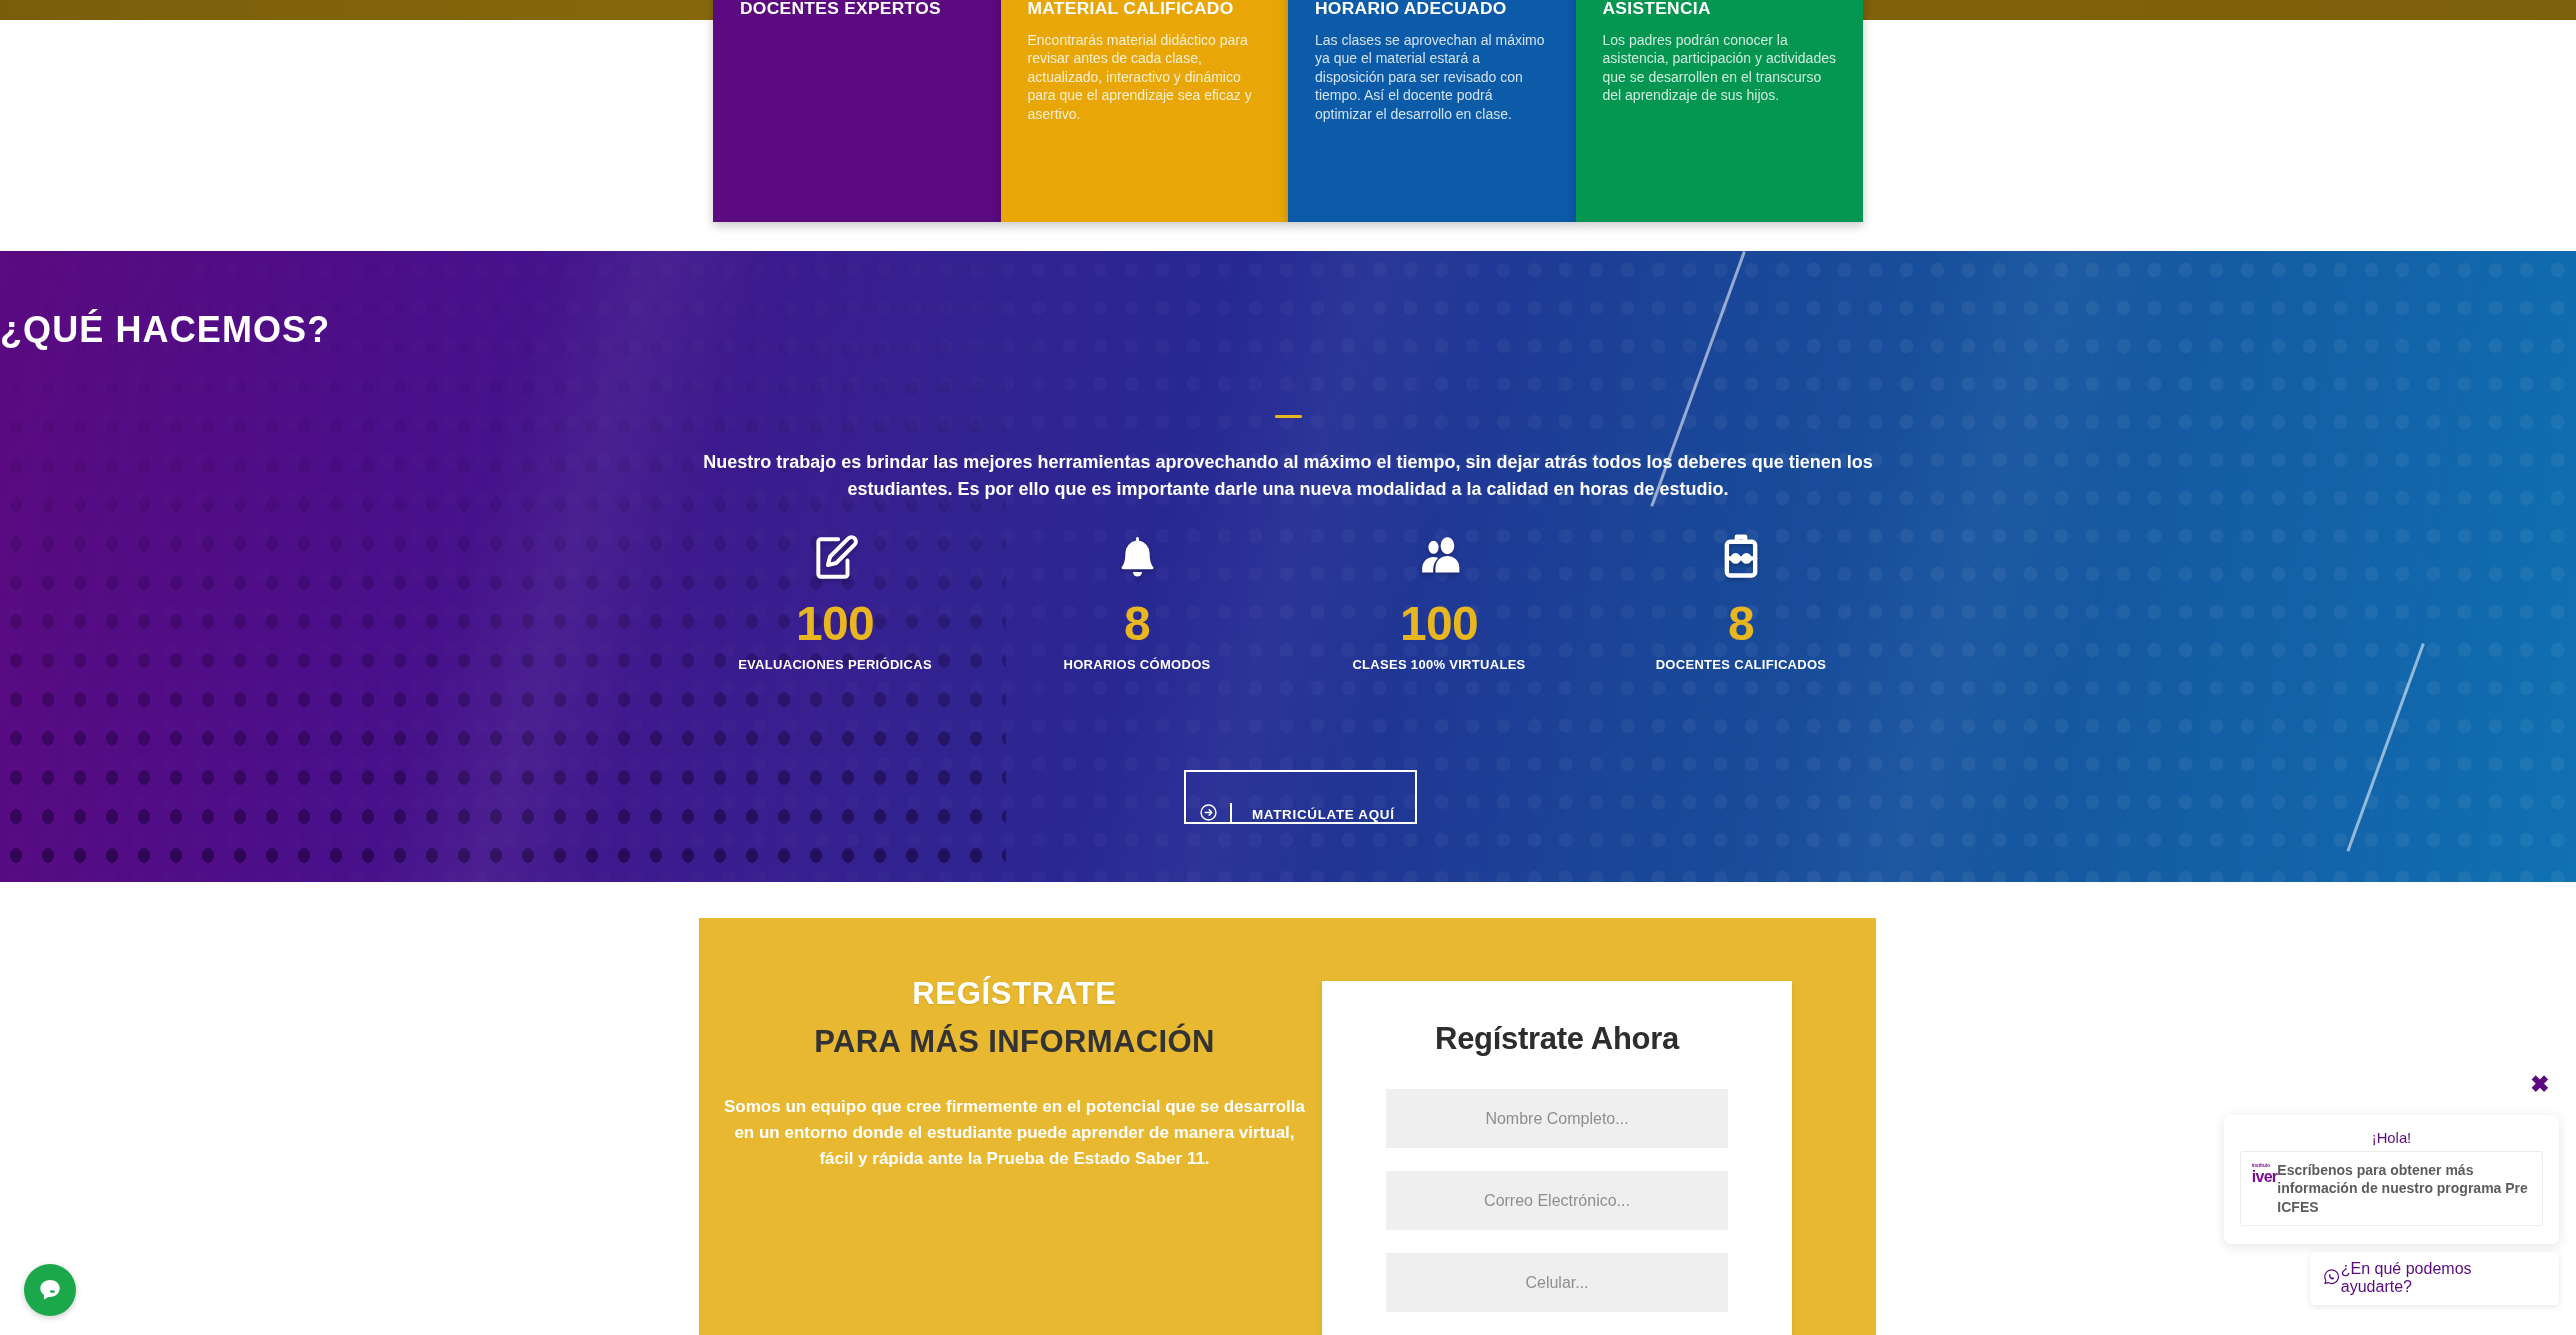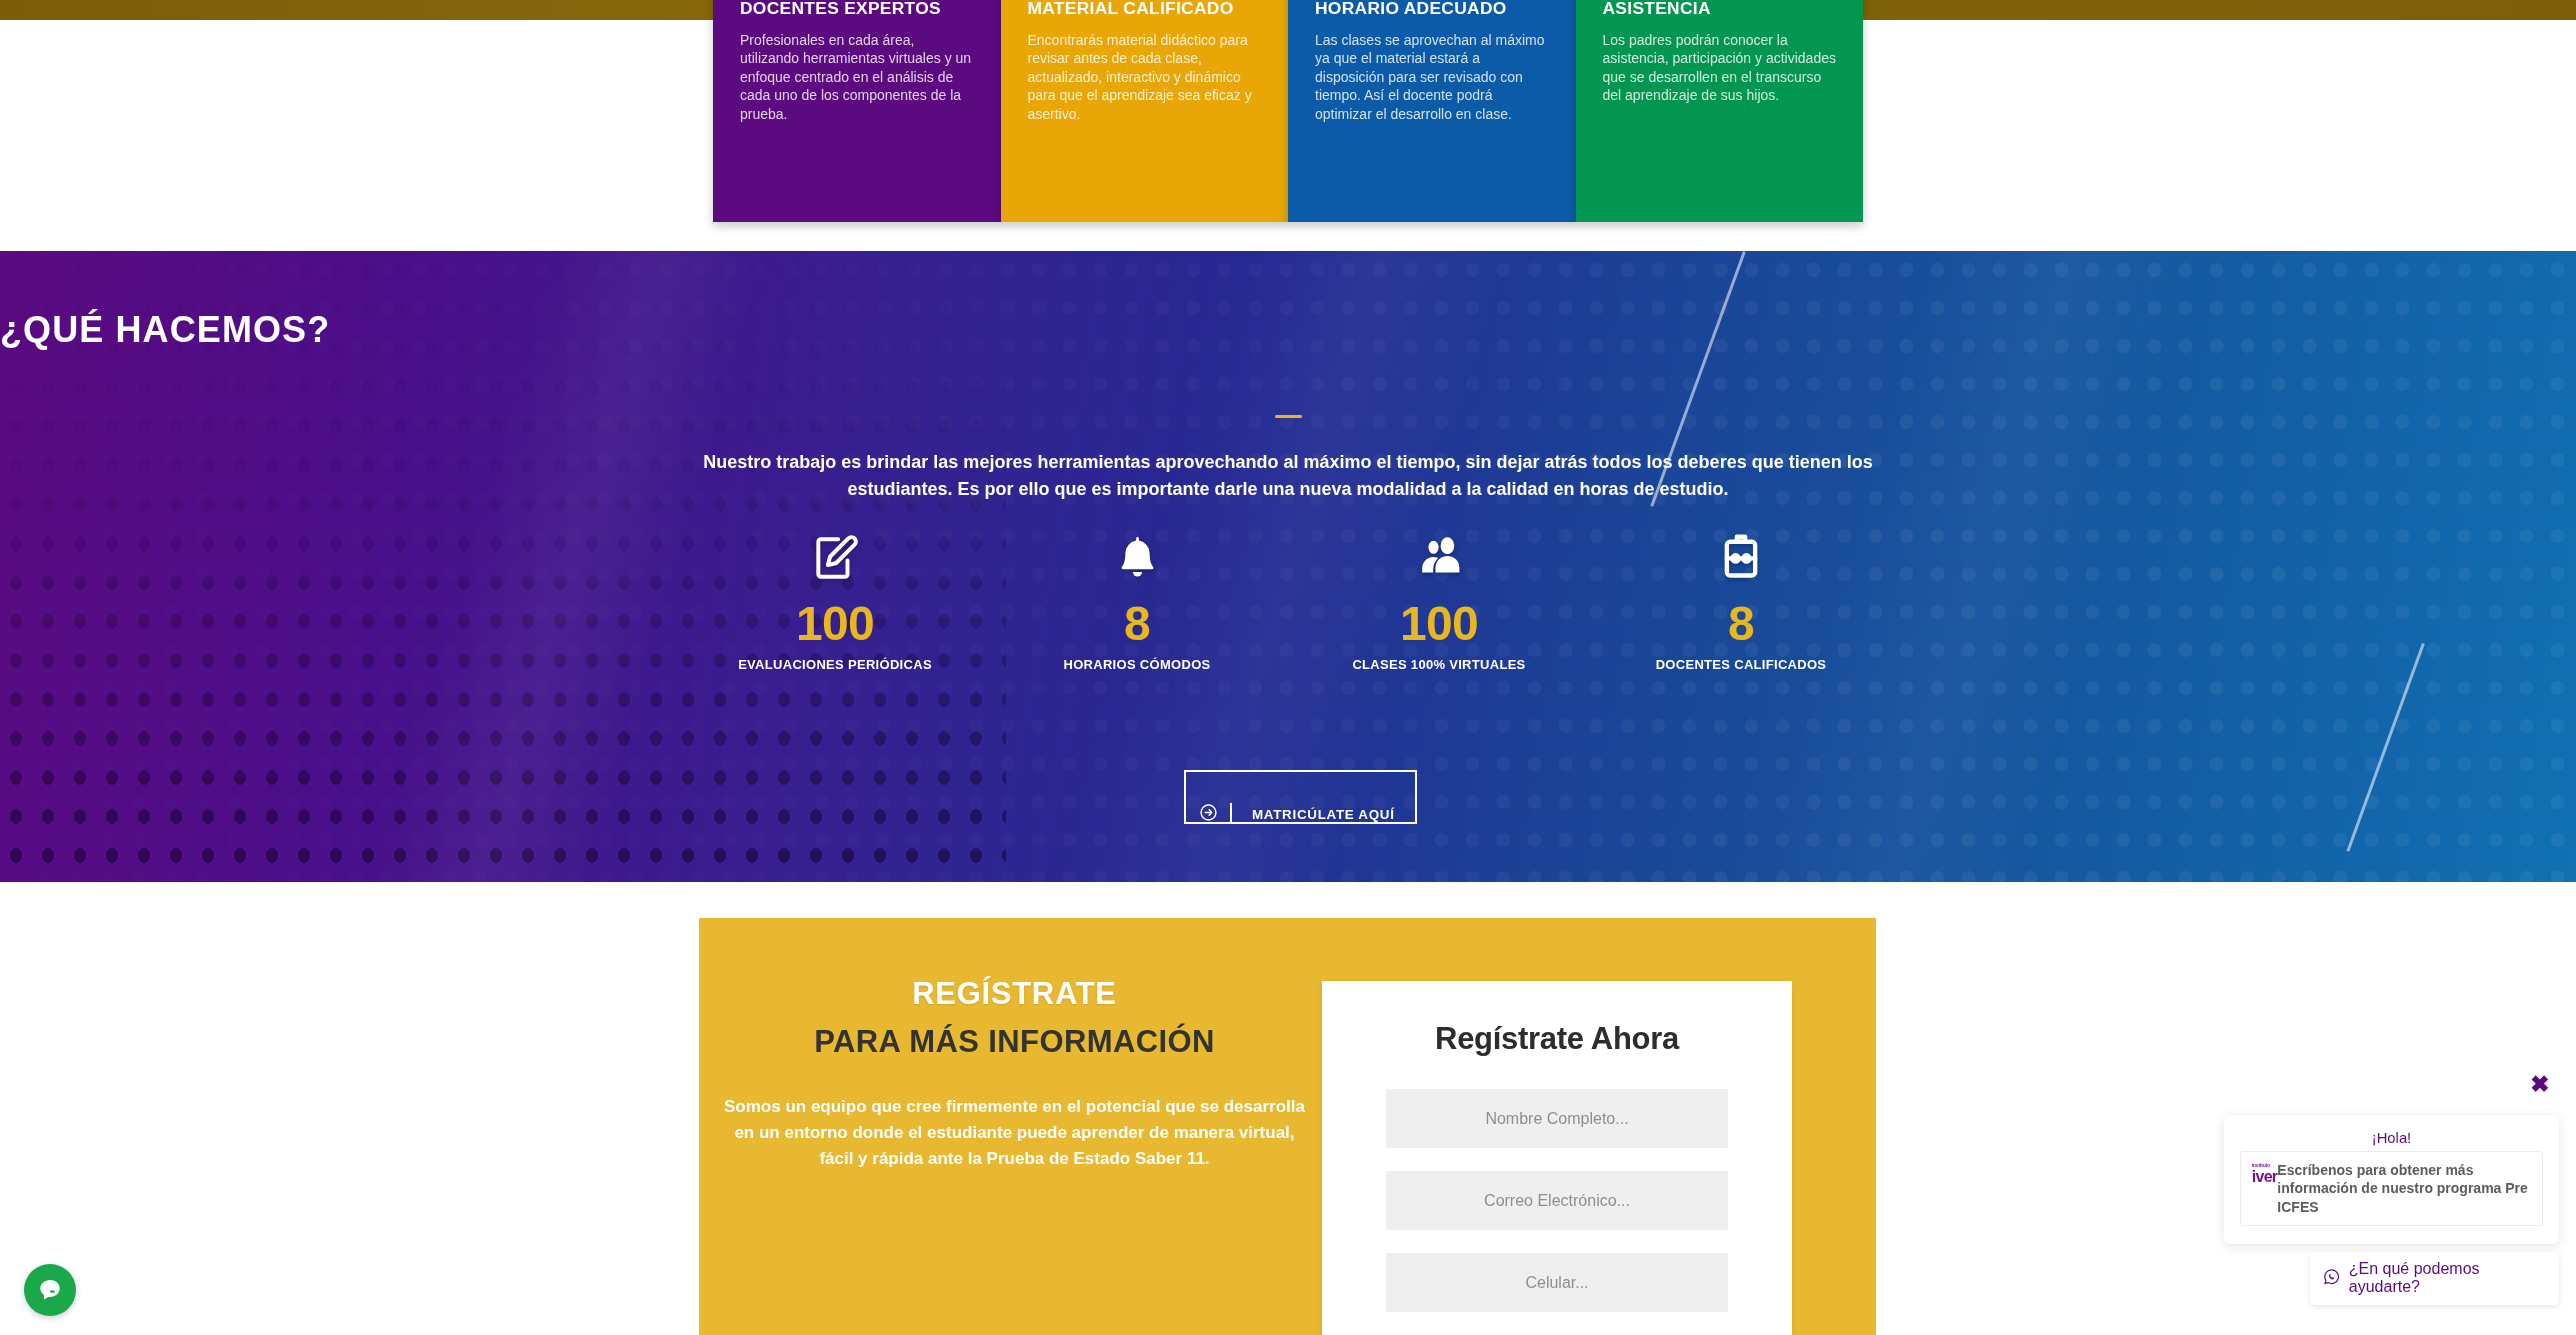--- a/index.html
+++ b/index.html
@@ -110,32 +110,31 @@
              box-shadow:0 2.7px 12px rgba(0,0,0,.10); padding:14.8px 16px 17.4px 16px; }
   .wa-hello{ text-align:center; color:#5b0a80; font-size:14.8px; margin-bottom:5px; }
   .wa-msg{ display:flex; border:0.7px solid #ececec; border-radius:2.7px;
            padding:9.4px 10.7px; align-items:flex-start; cursor:pointer; }
   .wa-logo{ color:#7a0f8f; font-size:16px; font-weight:800; letter-spacing:-0.7px;
             line-height:1; padding-top:2.7px; }
   .wa-logo small{ display:block; font-size:4.7px; letter-spacing:0; font-weight:700; }
   .wa-text{ color:#5c5c5c; font-size:14px; font-weight:700; line-height:1.3; }
   .wa-bar{ margin:8px 0 0 86px; background:#fff; border-radius:5.4px;
            box-shadow:0 2px 6.7px rgba(0,0,0,.10); padding:8.7px 13.4px;
-           display:flex; align-items:center; gap:8px; cursor:pointer; }
+           display:flex; align-items:center; cursor:pointer; }
   .wa-bar span{ color:#5b0a80; font-size:16px; }
 </style>
 </head>
 <body>
 
 <div class="top-strip"></div>
 
 <div class="cards">
   <div class="card" style="background: rgb(91, 10, 128);">
     <h3>DOCENTES EXPERTOS</h3>
-    <p>Profesionales en cada área, utilizando herramientas virtuales y un enfoque centrado en el análisis  de cada uno de los componentes de la prueba.</p>
   </div>
   <div class="card" style="background: rgb(232, 167, 6);">
     <h3>MATERIAL CALIFICADO</h3>
     <p>Encontrarás material didáctico para revisar antes de cada clase, actualizado, interactivo y dinámico para que el aprendizaje sea eficaz y asertivo.</p>
   </div>
   <div class="card" style="background: rgb(11, 91, 169);">
     <h3>HORARIO ADECUADO</h3>
     <p>Las clases se aprovechan al máximo ya que el material estará a disposición para ser revisado con tiempo. Así el docente podrá optimizar el desarrollo en clase.</p>
   </div>
   <div class="card" style="background: rgb(2, 150, 80);">

